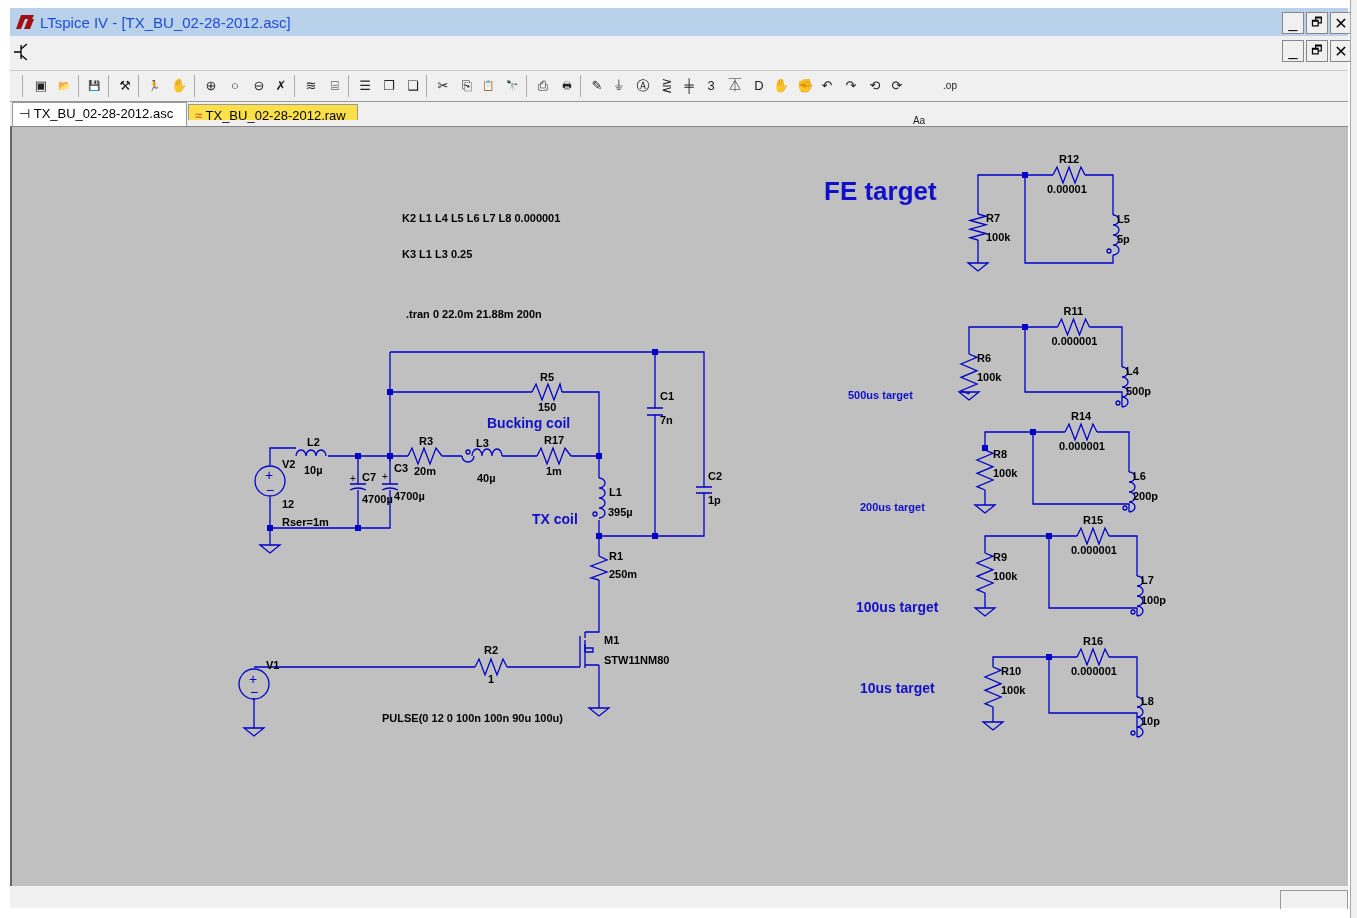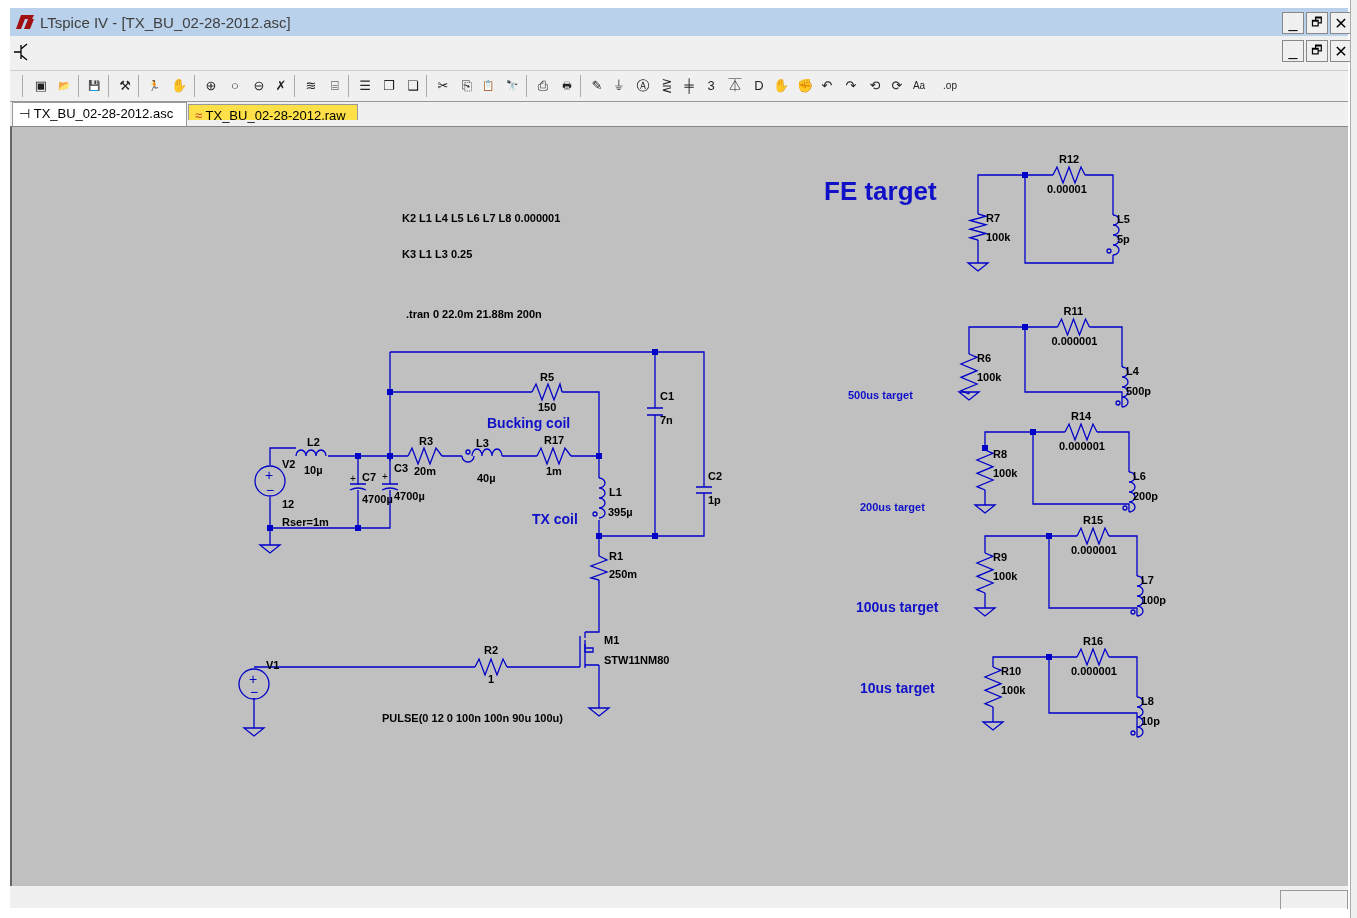--- a/index.html
+++ b/index.html
@@ -1,20 +1,20 @@
 <!DOCTYPE html>
 <html><head>
 <meta charset="utf-8">
 <style>
   html, body { margin:0; padding:0; }
   body { width:1357px; height:918px; background:#ffffff; position:relative; overflow:hidden; font-family:"Liberation Sans", sans-serif; }
   .window { position:absolute; left:10px; top:8px; width:1338px; height:900px; background:#f0f0f0; }
   .titlebar { position:absolute; left:0; top:0; width:1338px; height:28px; background:#b9d1ea; }
   .titlebar .logo { position:absolute; left:4px; top:6px; width:22px; height:16px; }
-  .titlebar .title { position:absolute; left:30px; top:6px; font-size:15px; color:#404040; }
+  .titlebar .title { position:absolute; left:30px; top:6px; font-size:15px; color:#1d4ed8; }
   .winbtns { position:absolute; top:4px; display:flex; gap:2px; }
   .winbtn { width:22px; height:22px; border:1px solid #888; background:#f0f0f0; box-sizing:border-box; display:flex; align-items:center; justify-content:center; font-size:16px; color:#000; }
   .menubar { position:absolute; left:0; top:30px; width:1338px; height:28px; }
   .menubar .appicon { position:absolute; left:2px; top:3px; width:22px; height:22px; }
   .menuitems { position:absolute; left:32px; top:5px; display:flex; gap:0; font-size:15px; }
   .menuitems span { margin-right:15px; color:#000; }
   .menuitems span u { text-decoration:underline; }
   .toolbar { position:absolute; left:0; top:62px; width:1338px; height:30px; border-top:1px solid #ccc; border-bottom:1px solid #999; }
   .tb { position:absolute; top:6px; width:18px; height:18px; font-size:13px; line-height:18px; text-align:center; color:#222; }
   .tbsep { position:absolute; top:4px; width:1px; height:22px; background:#aaa; }
@@ -110,21 +110,21 @@
       <div class="tb" style="left: 670px;">╪</div>
       <div class="tb" style="left: 692px;">3</div>
       <div class="tb" style="left: 716px;">⏄</div>
       <div class="tb" style="left: 740px;">D</div>
       <div class="tb" style="left: 762px;">✋</div>
       <div class="tb" style="left: 786px;">✊</div>
       <div class="tb" style="left: 808px;">↶</div>
       <div class="tb" style="left: 832px;">↷</div>
       <div class="tb" style="left: 856px;">⟲</div>
       <div class="tb" style="left: 878px;">⟳</div>
-      <div class="tb" style="left: 900px; font-size: 10px;">Aa</div>
+      <div class="tb" style="left: 900px; font-size: 10px; margin-top: 35px;">Aa</div>
       <div class="tb" style="left: 924px; font-size: 10px; margin-left: 7px;">.op</div>
     </div>
 
   <div class="tabs">
     <div class="tab" style="left:2px;width:175px;">
       <span>⊣ </span><span>TX_BU_02-28-2012.asc</span>
     </div>
     <div class="tab inactive" style="left:178px;width:170px;">
       <span style="color:#c33">≈ </span><span>TX_BU_02-28-2012.raw</span>
     </div>

